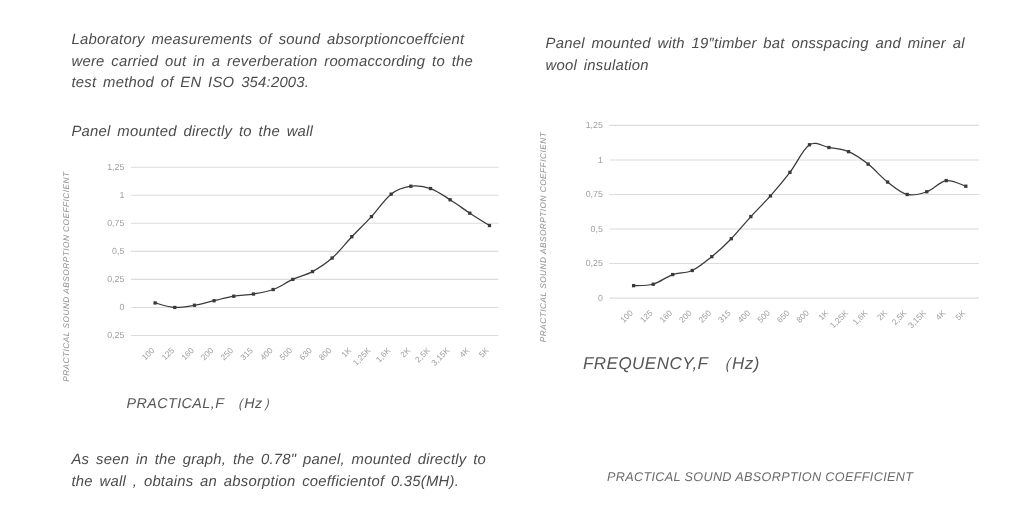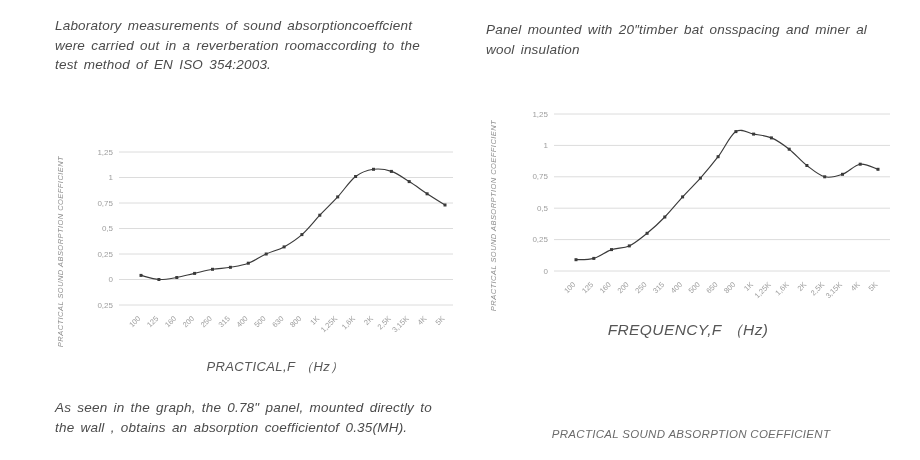--- a/index.html
+++ b/index.html
@@ -6,43 +6,44 @@
   body{
     width:920px;height:460px;background:#ffffff;position:relative;overflow:hidden;
     font-family:"Liberation Sans",sans-serif;
   }
   .col{position:absolute;top:0;height:460px;}
   #col-left{left:55px;width:405px;}
   #col-right{left:486px;width:428px;}
   .block{position:absolute;left:0;}
   .para{
     font-style:italic;color:#4b4b4b;font-size:13.5px;line-height:19.5px;
-    white-space:pre-line;word-spacing:2.2px;letter-spacing:0.2px;margin:0;
+    white-space:pre-line;word-spacing:2.2px;letter-spacing:0.2px;margin:10px;
   }
   .chart-wrap{position:absolute;left:0;}
   .xlabel{
-    position:absolute;font-style:italic;color:#565656;text-align:center;
+    position:absolute;font-style:italic;color:#565656;text-align:left;
     letter-spacing:0.4px;word-spacing:1px;
   }
   #xlabel-left{top:358px;left:60px;width:320px;font-size:13px;}
   #xlabel-right{top:320px;left:44px;width:316px;font-size:15.5px;}
   .footer{
     position:absolute;top:428px;left:0;width:410px;text-align:center;
     font-style:italic;color:#6b6b6b;font-size:11.5px;letter-spacing:0.3px;
   }
   svg{display:block;}
   svg text{font-family:"Liberation Sans",sans-serif;}
 </style>
 </head>
 <body>
 
 <div class="col" id="col-left">
   <p class="para block" style="top:16px;">Laboratory measurements of sound absorptioncoeffcient
 were carried out in a reverberation roomaccording to the
 test method of EN ISO 354:2003.</p>
+  <p class="para block" style="top:100px;">Panel mounted directly to the wall</p>
   <div class="chart-wrap" style="top:138px;">
     <svg width="405" height="226" viewBox="0 0 405 226">
         <line x1="64" x2="398" y1="14.0" y2="14.0" stroke="#dcdcdc" stroke-width="1"></line>
         <text x="58" y="16.6" text-anchor="end" fill="#9e9e9e" font-size="8">1,25</text>
         <line x1="64" x2="398" y1="39.5" y2="39.5" stroke="#dcdcdc" stroke-width="1"></line>
         <text x="58" y="42.1" text-anchor="end" fill="#9e9e9e" font-size="8">1</text>
         <line x1="64" x2="398" y1="65.0" y2="65.0" stroke="#dcdcdc" stroke-width="1"></line>
         <text x="58" y="67.6" text-anchor="end" fill="#9e9e9e" font-size="8">0,75</text>
         <line x1="64" x2="398" y1="90.5" y2="90.5" stroke="#dcdcdc" stroke-width="1"></line>
         <text x="58" y="93.1" text-anchor="end" fill="#9e9e9e" font-size="8">0,5</text>
@@ -91,21 +92,21 @@
         <rect x="388.5" y="65.5" width="3" height="3" fill="#3a3a3a"></rect>
         <text x="8" y="113.5" text-anchor="middle" fill="#8f8f8f" font-size="7.5" font-style="italic" letter-spacing="0.45" transform="rotate(-90 8 113.5)">PRACTICAL SOUND ABSORPTION COEFFICIENT</text>
       </svg>
   </div>
   <div class="xlabel" id="xlabel-left">PRACTICAL,F （Hz）</div>
   <p class="para block" style="top:398px;">As seen in the graph, the 0.78" panel, mounted directly to
 the wall , obtains an absorption coefficientof 0.35(MH).</p>
 </div>
 
 <div class="col" id="col-right">
-  <p class="para block" style="top:20px;">Panel mounted with 20″timber bat onsspacing and miner al
+  <p class="para block" style="top:20px;">Panel mounted with 19″timber bat onsspacing and miner al
 wool insulation</p>
   <div class="chart-wrap" style="top:92px;">
     <svg width="412" height="226" viewBox="0 0 412 226">
         <line x1="68" x2="404" y1="22.0" y2="22.0" stroke="#dcdcdc" stroke-width="1"></line>
         <text x="62" y="24.6" text-anchor="end" fill="#9e9e9e" font-size="8">1,25</text>
         <line x1="68" x2="404" y1="53.4" y2="53.4" stroke="#dcdcdc" stroke-width="1"></line>
         <text x="62" y="56.0" text-anchor="end" fill="#9e9e9e" font-size="8">1</text>
         <line x1="68" x2="404" y1="84.8" y2="84.8" stroke="#dcdcdc" stroke-width="1"></line>
         <text x="62" y="87.4" text-anchor="end" fill="#9e9e9e" font-size="8">0,75</text>
         <line x1="68" x2="404" y1="116.2" y2="116.2" stroke="#dcdcdc" stroke-width="1"></line>

